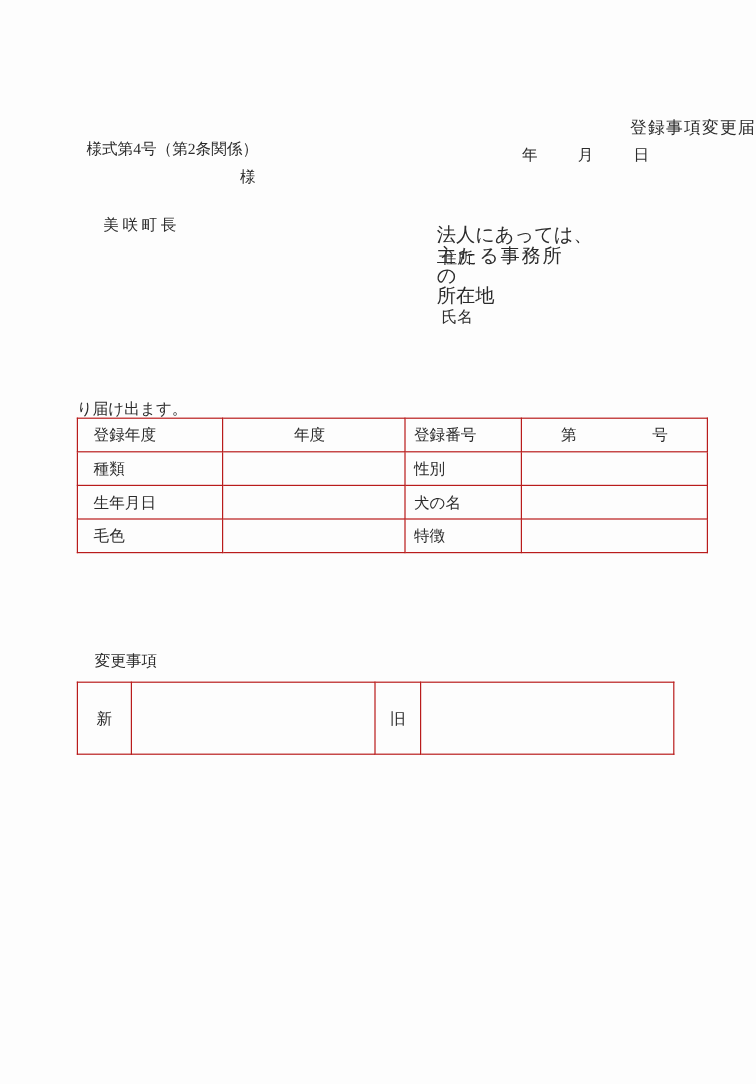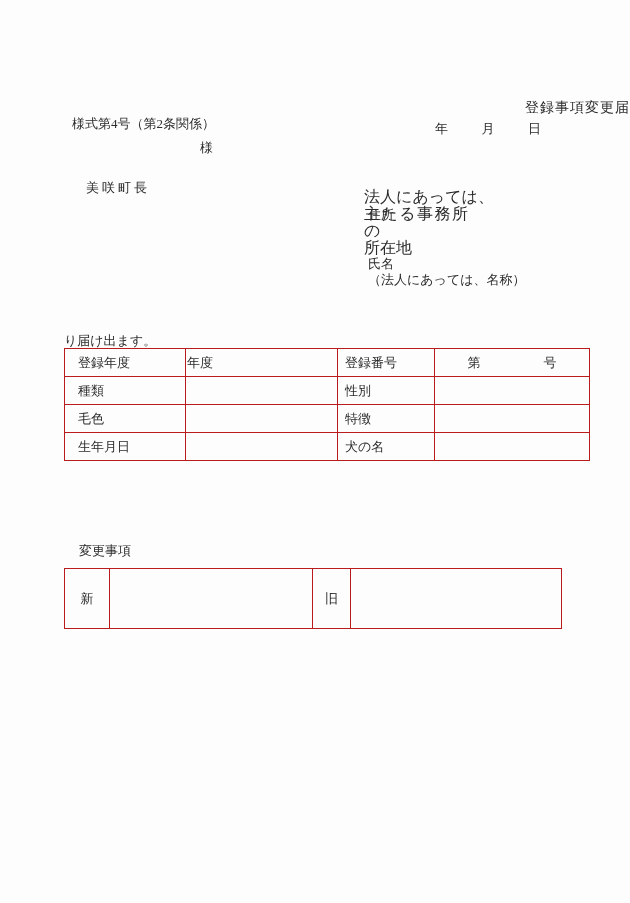--- a/index.html
+++ b/index.html
@@ -33,21 +33,21 @@
   table{border-collapse:collapse;table-layout:fixed;}
   td{border:1px solid #b91c1c;font-size:13px;vertical-align:middle;
      overflow:hidden;white-space:nowrap;}
   .dog-table{left:64px;top:348px;position:absolute;width:489px;}
   .dog-table td.lbl1{width:106px;padding-left:13px;}
   .dog-table td.val1{width:142px;}
   .dog-table td.lbl2{width:88px;padding-left:7px;}
   .dog-table td.val2{width:152px;}
   .dog-table tr{height:28px;}
   .dog-table tr.remarks-row{height:74px;}
-  .cell-right{text-align:left;padding-right:8px;}
+  .cell-right{text-align:center;padding-right:8px;}
   .cell-daigo{display:flex;justify-content:space-around;align-items:center;width:100%;}
 
   .changes-heading{left:79px;top:543px;}
   .changes-table{left:64px;top:568px;position:absolute;width:489px;}
   .changes-table tr{height:60px;}
   .changes-table td.tag-new{width:42px;text-align:center;}
   .changes-table td.val-new{width:200px;}
   .changes-table td.tag-old{width:35px;text-align:center;}
   .changes-table td.val-old{width:208px;}
 </style>
@@ -71,21 +71,20 @@
 
   <div class="abs address-label">住所</div>
 
   <div class="abs corp-note">
     <div class="ln">法人にあっては、</div>
     <div class="ln justify">主たる事務所の</div>
     <div class="ln">所在地</div>
   </div>
 
   <div class="abs name-label">氏名</div>
-  <div class="abs name-note">（法人にあっては、名称）</div>
 
   <div class="abs body-line2">り届け出ます。</div>
 
   <table class="dog-table">
     <tbody>
         <tr>
       <td class="lbl1">登録年度</td>
       <td class="val1 cell-right">年度</td>
       <td class="lbl2">登録番号</td>
       <td class="val2">
@@ -95,29 +94,29 @@
         </div>
       </td>
     </tr>
     <tr>
       <td class="lbl1">種類</td>
       <td class="val1"></td>
       <td class="lbl2">性別</td>
       <td class="val2"></td>
     </tr>
     <tr>
+      <td class="lbl1">生年月日</td>
+      <td class="val1"></td>
+      <td class="lbl2">犬の名</td>
+      <td class="val2"></td>
+    </tr>
+    <tr>
       <td class="lbl1">毛色</td>
       <td class="val1"></td>
       <td class="lbl2">特徴</td>
-      <td class="val2"></td>
-    </tr>
-    <tr>
-      <td class="lbl1">生年月日</td>
-      <td class="val1"></td>
-      <td class="lbl2">犬の名</td>
       <td class="val2"></td>
     </tr>
   </tbody>
     </table>
 
   <div class="abs changes-heading">変更事項</div>
 
   <table class="changes-table">
     <tbody>
         <tr>

